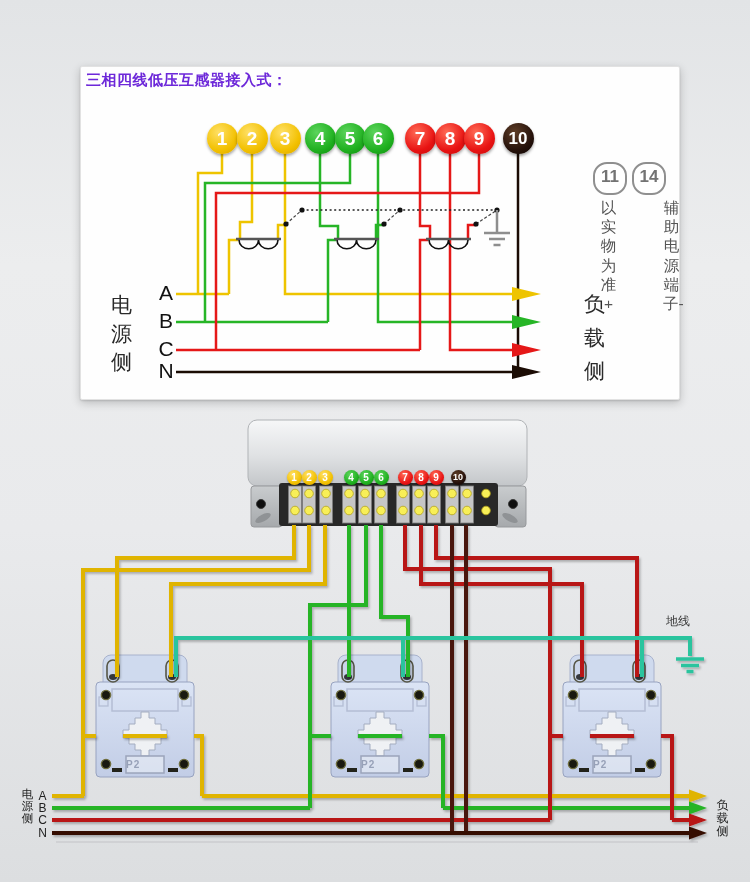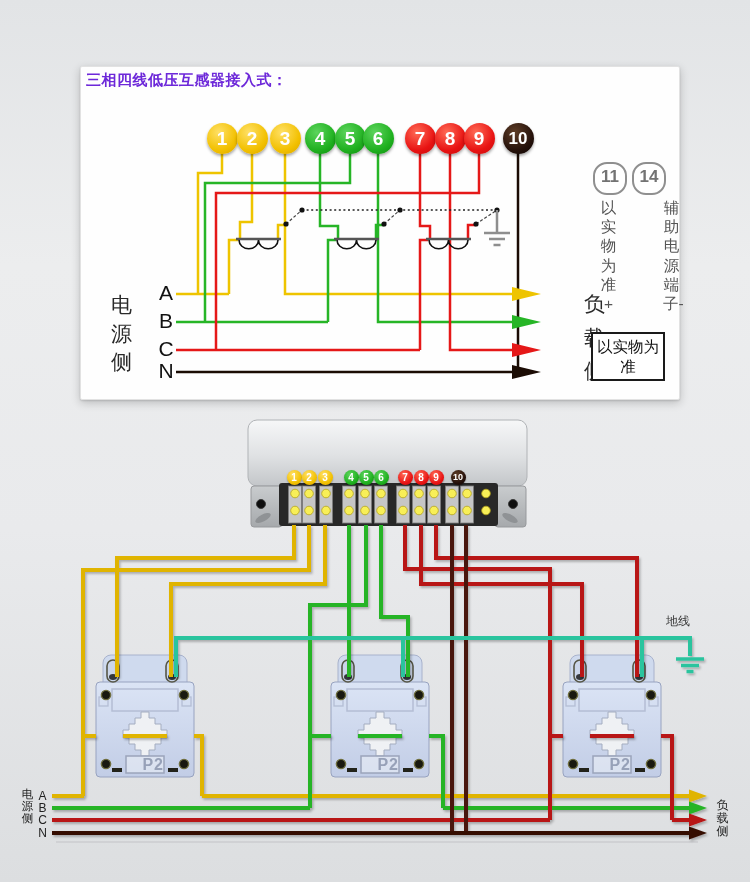--- a/index.html
+++ b/index.html
@@ -33,21 +33,21 @@
             text-align:center;word-break:break-all;}
   #note{left:591px;top:332px;width:70px;height:42px;border:2px solid #1a1a1a;background:#fff;
         font-size:15.5px;line-height:20px;text-align:center;padding-top:3px;color:#111;z-index:3;}
   #ground-label{left:666px;top:613px;font-size:12px;color:#333;z-index:3;}
   .vtext-sm{width:13px;font-size:11.5px;line-height:11.8px;text-align:center;color:#222;word-break:break-all;z-index:3;}
   #src-bottom{left:21px;top:789px;}
   #load-bottom{left:716px;top:799px;font-size:12px;line-height:13px;}
   .phase-bottom{left:36px;width:13px;text-align:center;font-size:12px;color:#222;z-index:3;}
   .dot{z-index:3;width:15px;height:15px;border-radius:50%;text-align:center;line-height:15px;
        font-size:10px;font-weight:bold;color:#fff;box-shadow:0 1px 1.5px rgba(0,0,0,.35);}
-  .p2{z-index:3;width:38px;height:17px;text-align:right;line-height:17px;font-size:16px;
+  .p2{z-index:3;width:38px;height:17px;text-align:left;line-height:17px;font-size:10px;
       font-weight:bold;letter-spacing:1px;color:#97a1b8;}
 </style>
 </head>
 <body>
 
 <div id="stage">
 
   <div class="abs" id="card"></div>
 
   <svg class="abs" id="wires-svg" width="750" height="882" viewBox="0 0 750 882">
@@ -273,21 +273,20 @@
   <div class="abs circle c-green" style="left:362.5px;top:122.5px;">6</div>
   <div class="abs circle c-red" style="left:404.5px;top:122.5px;">7</div>
   <div class="abs circle c-red" style="left:434.5px;top:122.5px;">8</div>
   <div class="abs circle c-red" style="left:463.5px;top:122.5px;">9</div>
   <div class="abs circle c-dark" style="left:502.5px;top:122.5px;font-size:17px;">10</div>
 
   <div class="abs auxbox" style="left:593px;top:162px;">11</div>
   <div class="abs auxbox" style="left:632px;top:162px;">14</div>
   <div class="abs auxlabel" style="left:600px;top:198px;">以实物为准+</div>
   <div class="abs auxlabel" style="left:639px;top:198px;margin-left:24px;">辅助电源端子-</div>
-  <div class="abs" id="note">以实物为准</div>
 
   <div class="abs vtext" id="src-top">电源侧</div>
   <div class="abs vtext" id="load-top">负载侧</div>
   <div class="abs phase-top" style="top:281px;">A</div>
   <div class="abs phase-top" style="top:309px;">B</div>
   <div class="abs phase-top" style="top:337px;">C</div>
   <div class="abs phase-top" style="top:359px;">N</div>
 
   <div class="abs dot c-yellow" style="left:286.5px;top:469.5px;">1</div>
   <div class="abs dot c-yellow" style="left:301.5px;top:469.5px;">2</div>

